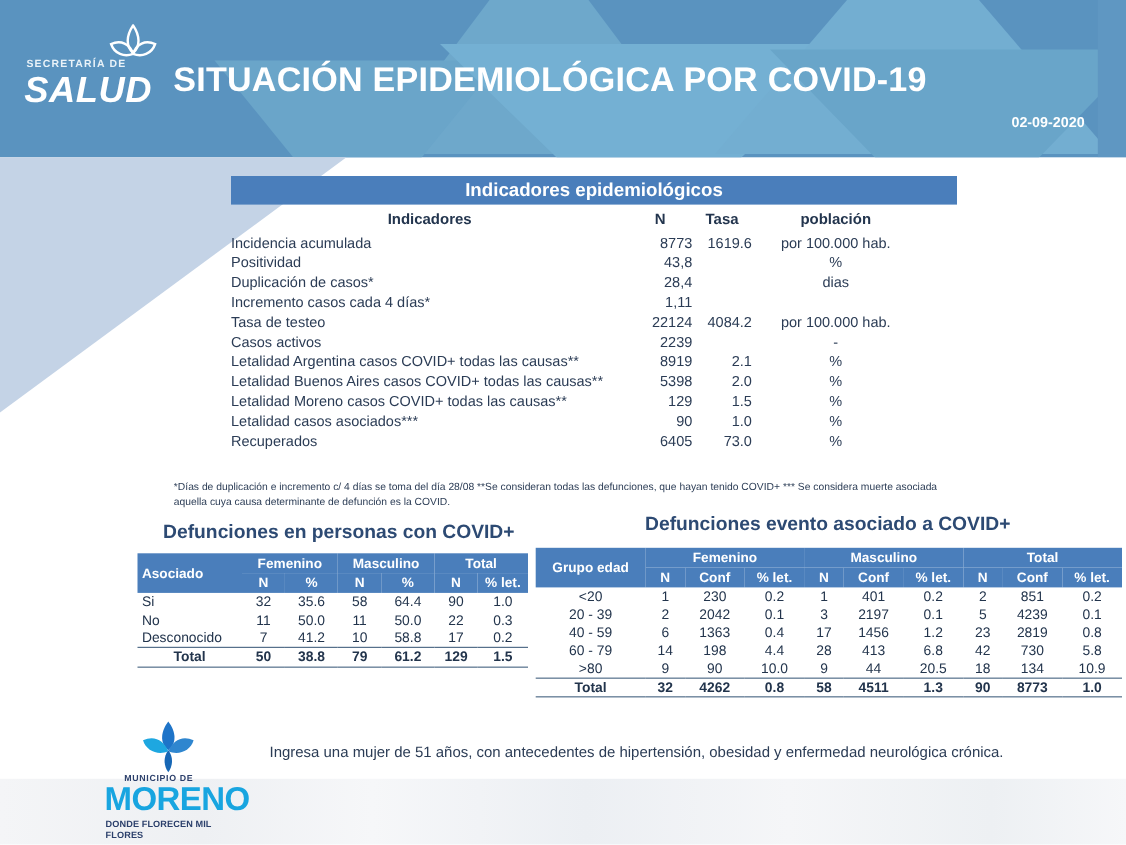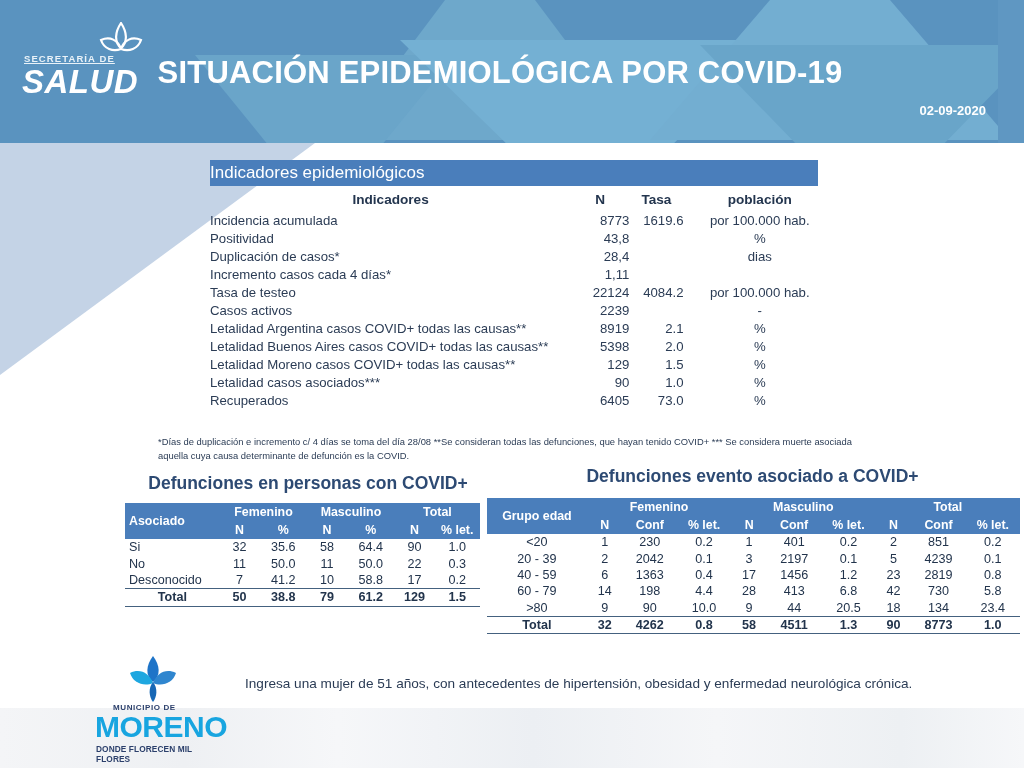--- a/index.html
+++ b/index.html
@@ -71,21 +71,20 @@
     color: #ffffff;
   }
   #salud-logo .leafmark {
     position: absolute; left: 83px; top: 0px;
     width: 48px; height: 42px;
   }
   #salud-logo .sec-text {
     position: absolute; left: 10px; top: 31px;
     font-size: 9.5px; letter-spacing: 1.1px; font-weight: 600;
     color: #e9f2f8;
-    text-decoration: underline;
   }
   #salud-logo .salud-text {
     position: absolute; left: 8px; top: 41px;
     font-size: 33px; font-weight: 800; letter-spacing: 0.5px;
     color: #ffffff;
     font-style: italic;
   }
 
   #slide-title {
     position: absolute; left: 0; top: 55px; width: 1000px;
@@ -106,25 +105,25 @@
     border-right: 315px solid transparent;
   }
   .bg-bottom-band {
     position: absolute; left: 0; bottom: 0; width: 1024px; height: 60px;
     background: linear-gradient(90deg,#f4f5f7 0%, #eef0f3 18%, #f6f7f9 33%, #eceff3 52%, #f5f6f8 70%, #edf0f3 88%, #f6f7f9 100%);
   }
 
   
   #ind-title-bar {
     position: absolute; left: 210px; top: 160px;
-    width: 608px; height: 26px;
+    width: 660px; height: 26px;
     background: #4a7ebb;
     color: #ffffff;
-    font-size: 17px; font-weight: 400;
-    line-height: 26px;
+    font-size: 17px; font-weight: 700;
+    text-align: center; line-height: 26px;
   }
   #ind-table {
     position: absolute; left: 210px; top: 190px;
     width: 620px;
     border-collapse: collapse;
     font-size: 13.2px;
     color: #2b3c55;
   }
   #ind-table th {
     font-weight: 700; font-size: 13.6px; color: #23354e;
@@ -452,21 +451,21 @@
       <tr>
         <td class="lbl">&gt;80</td>
         <td class="n">9</td>
         <td class="cf">90</td>
         <td class="pl">10.0</td>
         <td class="n">9</td>
         <td class="cf">44</td>
         <td class="pl">20.5</td>
         <td class="n">18</td>
         <td class="cf">134</td>
-        <td class="pl">23.4</td>
+        <td class="pl">10.9</td>
       </tr>
       <tr class="total-row">
         <td class="lbl">Total</td>
         <td class="n">32</td>
         <td class="cf">4262</td>
         <td class="pl">0.8</td>
         <td class="n">58</td>
         <td class="cf">4511</td>
         <td class="pl">1.3</td>
         <td class="n">90</td>

